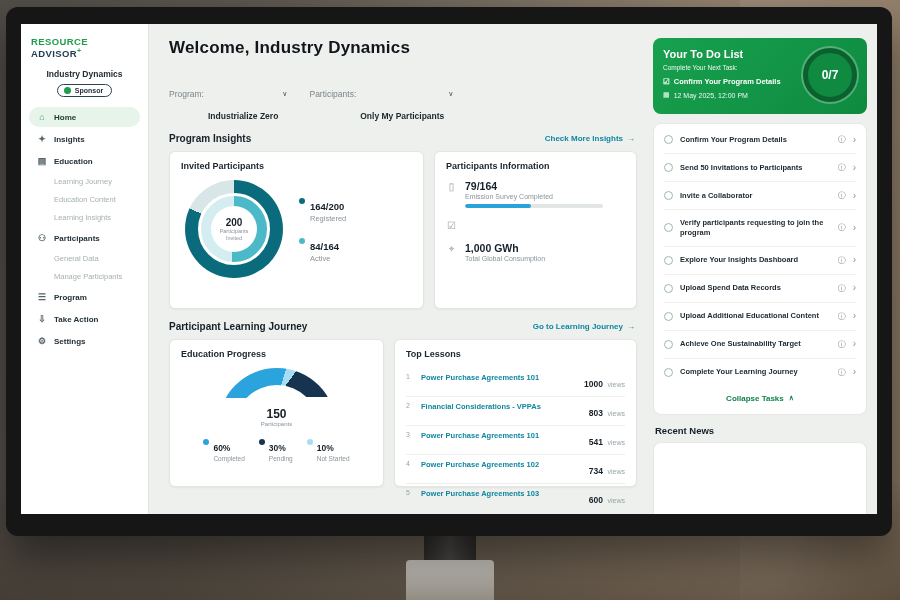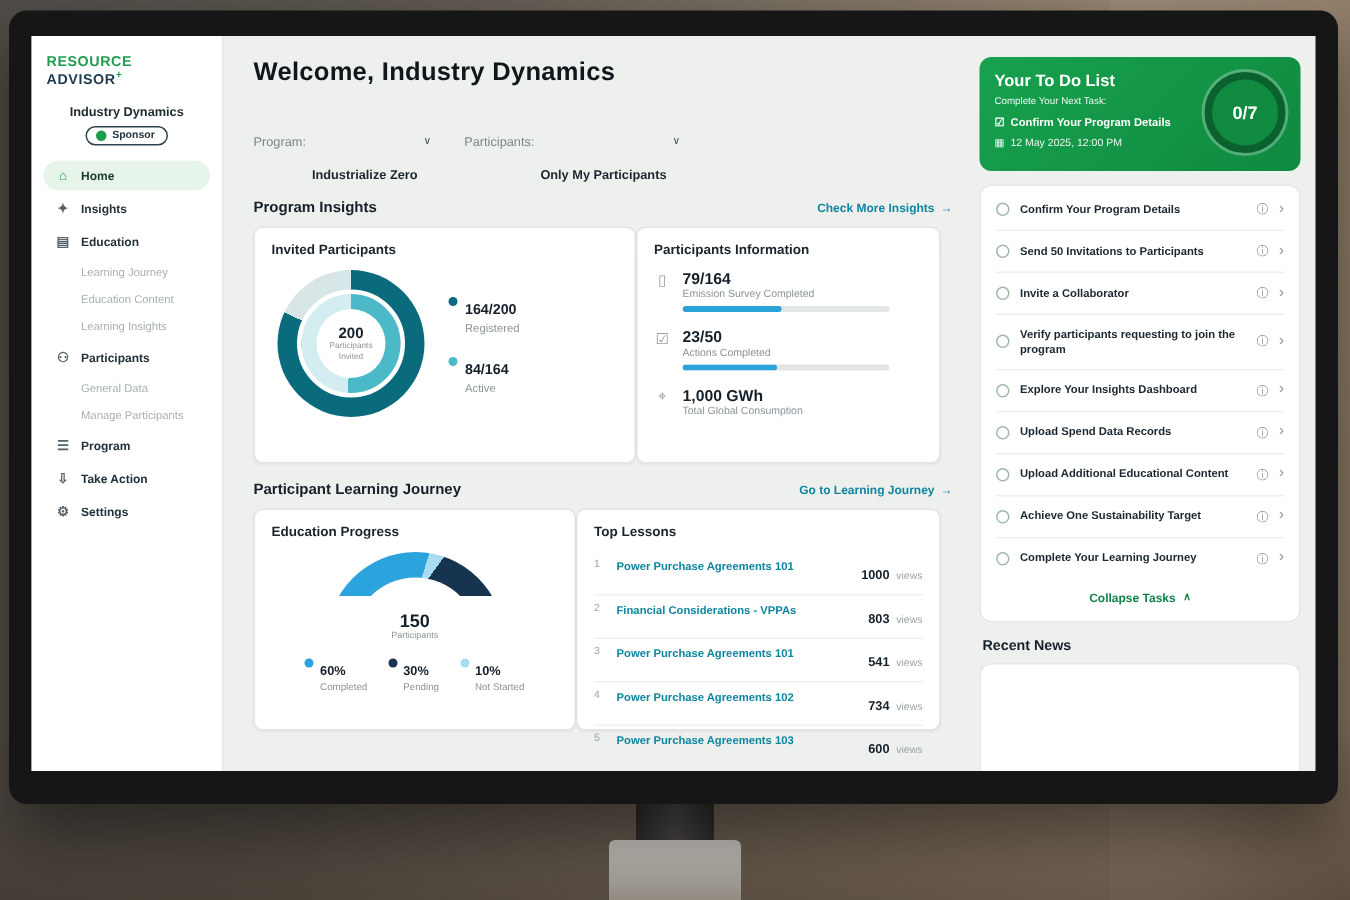--- a/index.html
+++ b/index.html
@@ -46,21 +46,21 @@
   
   .main { width:500px; flex:none; padding:14px 12px 0 20px; }
   .welcome { font-size:17px; font-weight:bold; color:#10161c; letter-spacing:.2px; }
   .filters { display:flex; gap:22px; margin:9px 0 12px; align-items:center; }
   .filter { font-size:8.5px; color:#7b858a; display:flex; align-items:center; gap:4px; }
   .filter b { color:#1c262e;margin-top:44px; }
   .chev { font-size:7px; color:#41505a; }
   .sec { display:flex; justify-content:space-between; align-items:center; margin:2px 2px 7px 0; }
   .sec h2 { font-size:10px; color:#15202a; }
   .seclink { font-size:8px; color:#0e86a0; font-weight:bold; display:flex; gap:4px; align-items:center; cursor:pointer; }
-  .cards { display:flex; margin-bottom:12px; }
+  .cards { display:flex; gap:10px; margin-bottom:12px; }
   .card { background:#fff; border:1px solid #e3e5e2; border-radius:6px; padding:9px 11px;
     box-shadow:0 1px 2px rgba(0,0,0,.05); }
   .card h3 { font-size:9px; color:#1a252e; margin-bottom:9px; }
   .card-invited { width:255px; height:158px; }
   .card-info { width:203px; height:158px; }
   .card-edu { width:215px; height:148px; }
   .card-lessons { width:243px; height:148px; }
 
   
   .donut-row { display:flex; align-items:center; }
@@ -259,27 +259,20 @@
             <span>
               <b>79/164</b>
               <div class="sl">Emission Survey Completed</div>
               <div class="pbar">
                 <div class="pfill" style="width: 48%;"></div>
               </div>
             </span>
           </div>
           <div class="stat">
             <span class="stat-ic">☑</span>
-            <span>
-              <b>23/50</b>
-              <div class="sl">Actions Completed</div>
-              <div class="pbar">
-                <div class="pfill" style="width: 46%;"></div>
-              </div>
-            </span>
           </div>
           <div class="stat">
             <span class="stat-ic">⌖</span>
             <span>
               <b>1,000 GWh</b>
               <div class="sl">Total Global Consumption</div>
             </span>
           </div>
         </section>
       </div>

